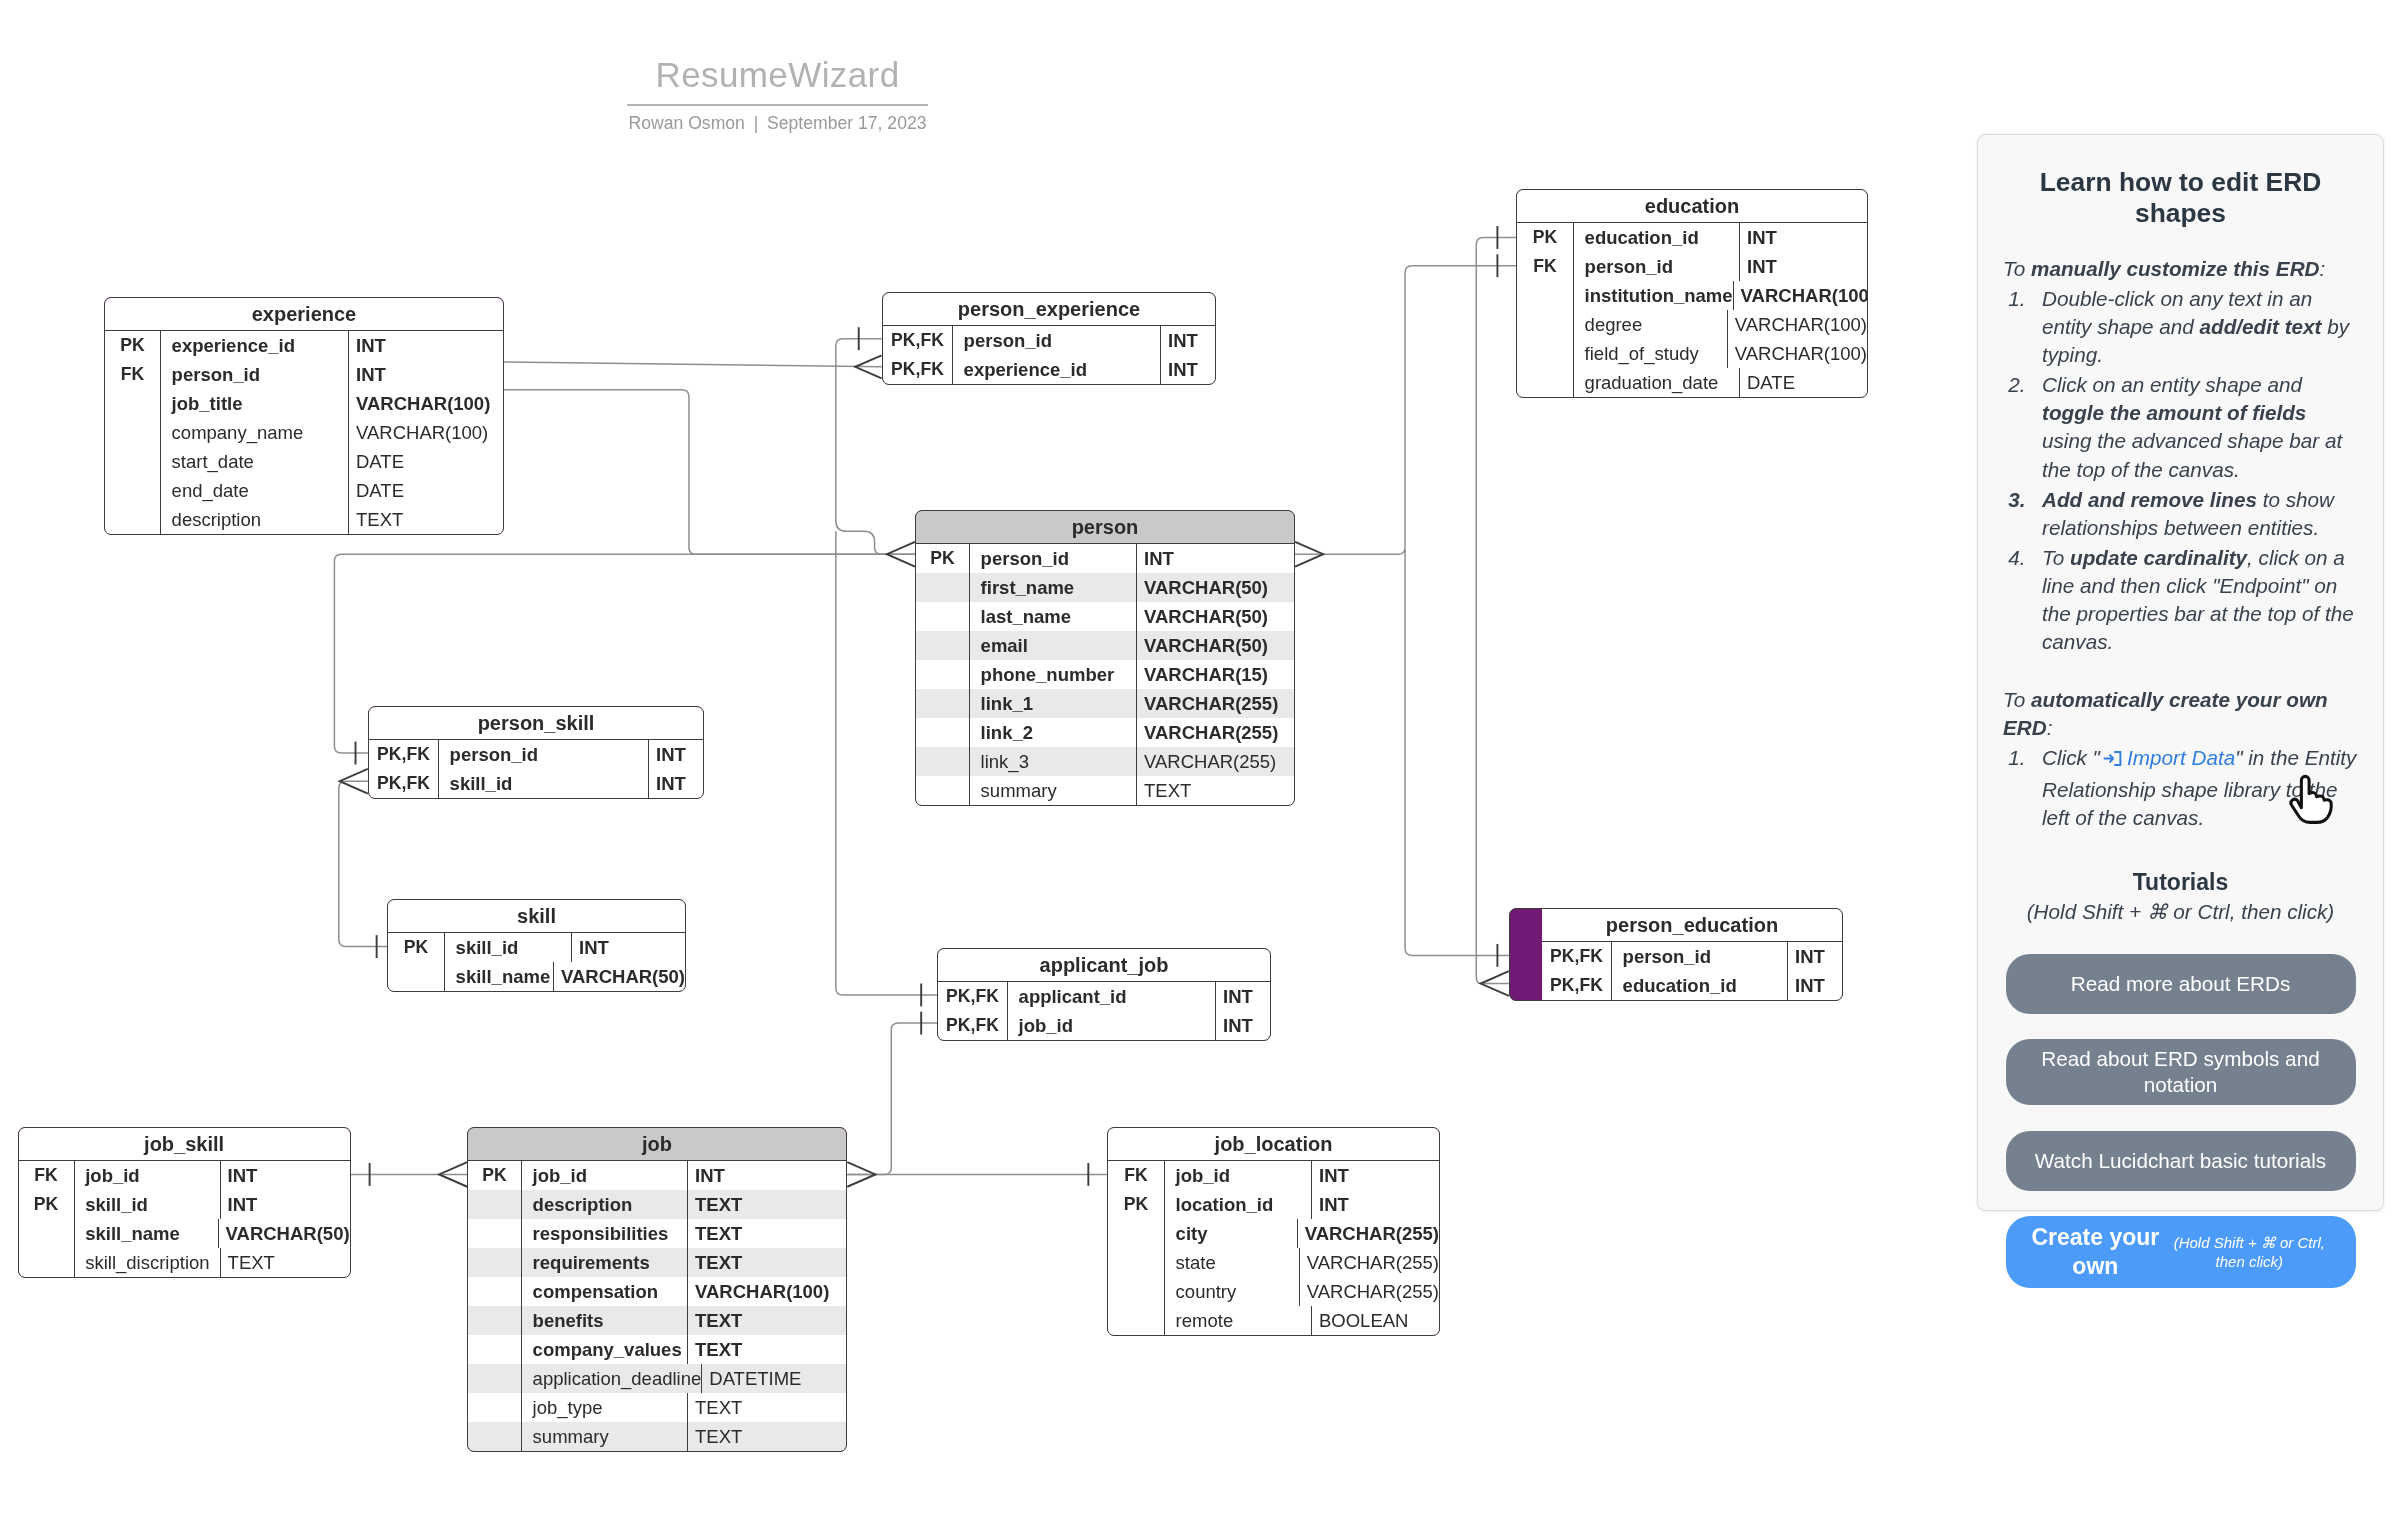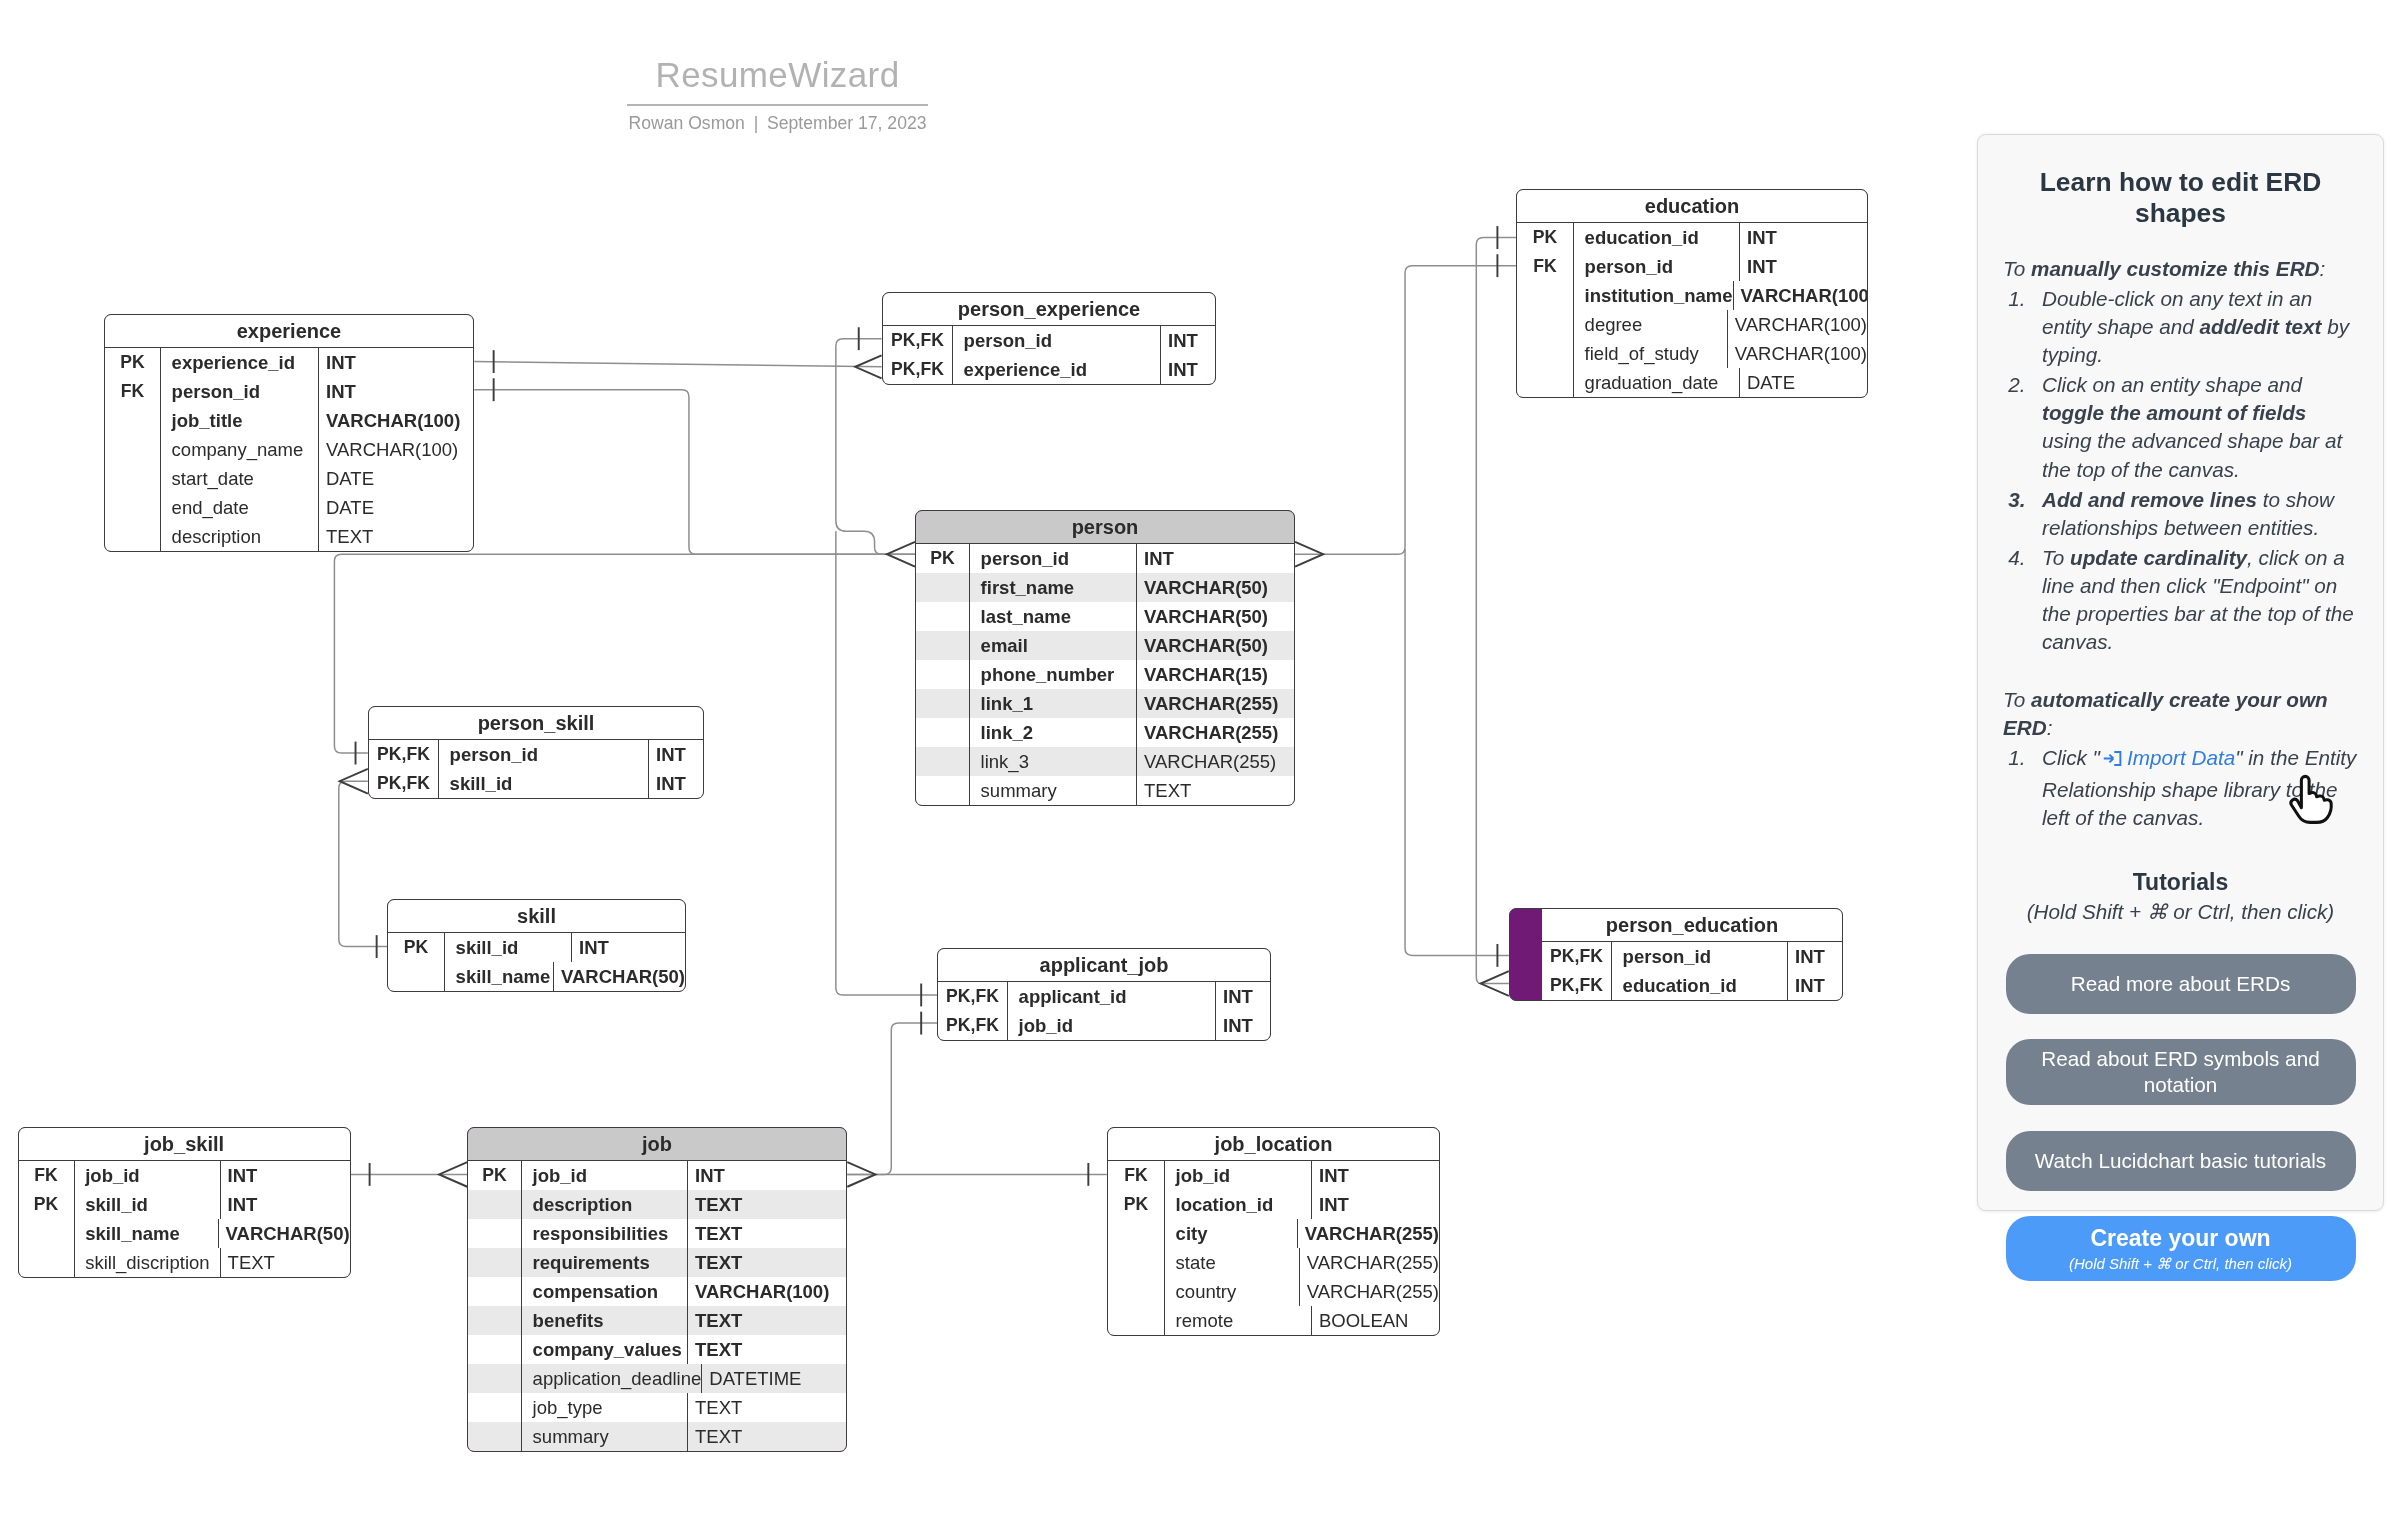--- a/index.html
+++ b/index.html
@@ -44,21 +44,21 @@
   ul.steps .num{flex:0 0 39px;padding-left:5.3px;box-sizing:border-box;}
   ul.steps .num.bn{font-weight:bold;}
   .link{color:#2f7de1;}
   .import-ic{display:inline-block;vertical-align:-3.5px;margin:0 4.4px 0 1.8px;}
   #help-panel h3{margin:37px 0 3.5px 0;text-align:center;font-size:23px;color:#2b3742;}
   .caption{text-align:center;font-style:italic;font-size:20.7px;color:#39424c;margin-bottom:30px;}
   .tut-btn{width:350px;min-height:60px;margin:0 auto 25.5px auto;background:#75818e;color:#fff;
      border:none;border-radius:24px;display:flex;align-items:center;justify-content:center;
      text-align:center;font-size:20.7px;line-height:1.25;padding:7px 21px;box-sizing:border-box;
      font-family:"Liberation Sans",sans-serif;cursor:pointer;}
-  .tut-btn.cta{background:#4d9bf8;flex-direction:column;min-height:65px;margin-bottom:0;}
+  .tut-btn.cta{background:#4d9bf8;flex-direction:row;min-height:65px;margin-bottom:0;}
   .cta-main{font-weight:bold;font-size:23px;}
   .cta-sub{font-style:italic;font-size:15px;margin-top:2.6px;}
   #cursor{position:absolute;left:299px;top:630px;pointer-events:none;}
 </style>
 </head>
 <body>
 
 <div id="title-block">
   <div class="t">ResumeWizard</div>
   <div class="rule"></div>
@@ -99,21 +99,21 @@
     <path d="M 1040 616 L 1008 630 L 1040 644"></path>
     <path d="M 1472 616 L 1504 630 L 1472 644"></path>
     <path d="M 418 874 L 386 888 L 418 902"></path>
     <path d="M 1715 1104 L 1683 1118 L 1715 1132"></path>
     <path d="M 531 1321 L 499 1335 L 531 1349"></path>
     <path d="M 963 1321 L 995 1335 L 963 1349"></path>
   </g>
 </svg>
 
 <div id="entities">
-    <div class="entity" style="left: 104px; top: 314px; width: 370px;">
+    <div class="entity" style="left: 104px; top: 297px; width: 400px;">
       <div class="entity-header">experience</div>
       <div class="entity-row">
         <div class="cell cell-key" style="flex: 0 0 55px;">PK</div>
         <div class="cell cell-name bold">experience_id</div>
         <div class="cell cell-type bold" style="flex: 0 0 155px;">INT</div>
       </div>
       <div class="entity-row">
         <div class="cell cell-key" style="flex: 0 0 55px;">FK</div>
         <div class="cell cell-name bold">person_id</div>
         <div class="cell cell-type bold" style="flex: 0 0 155px;">INT</div>

